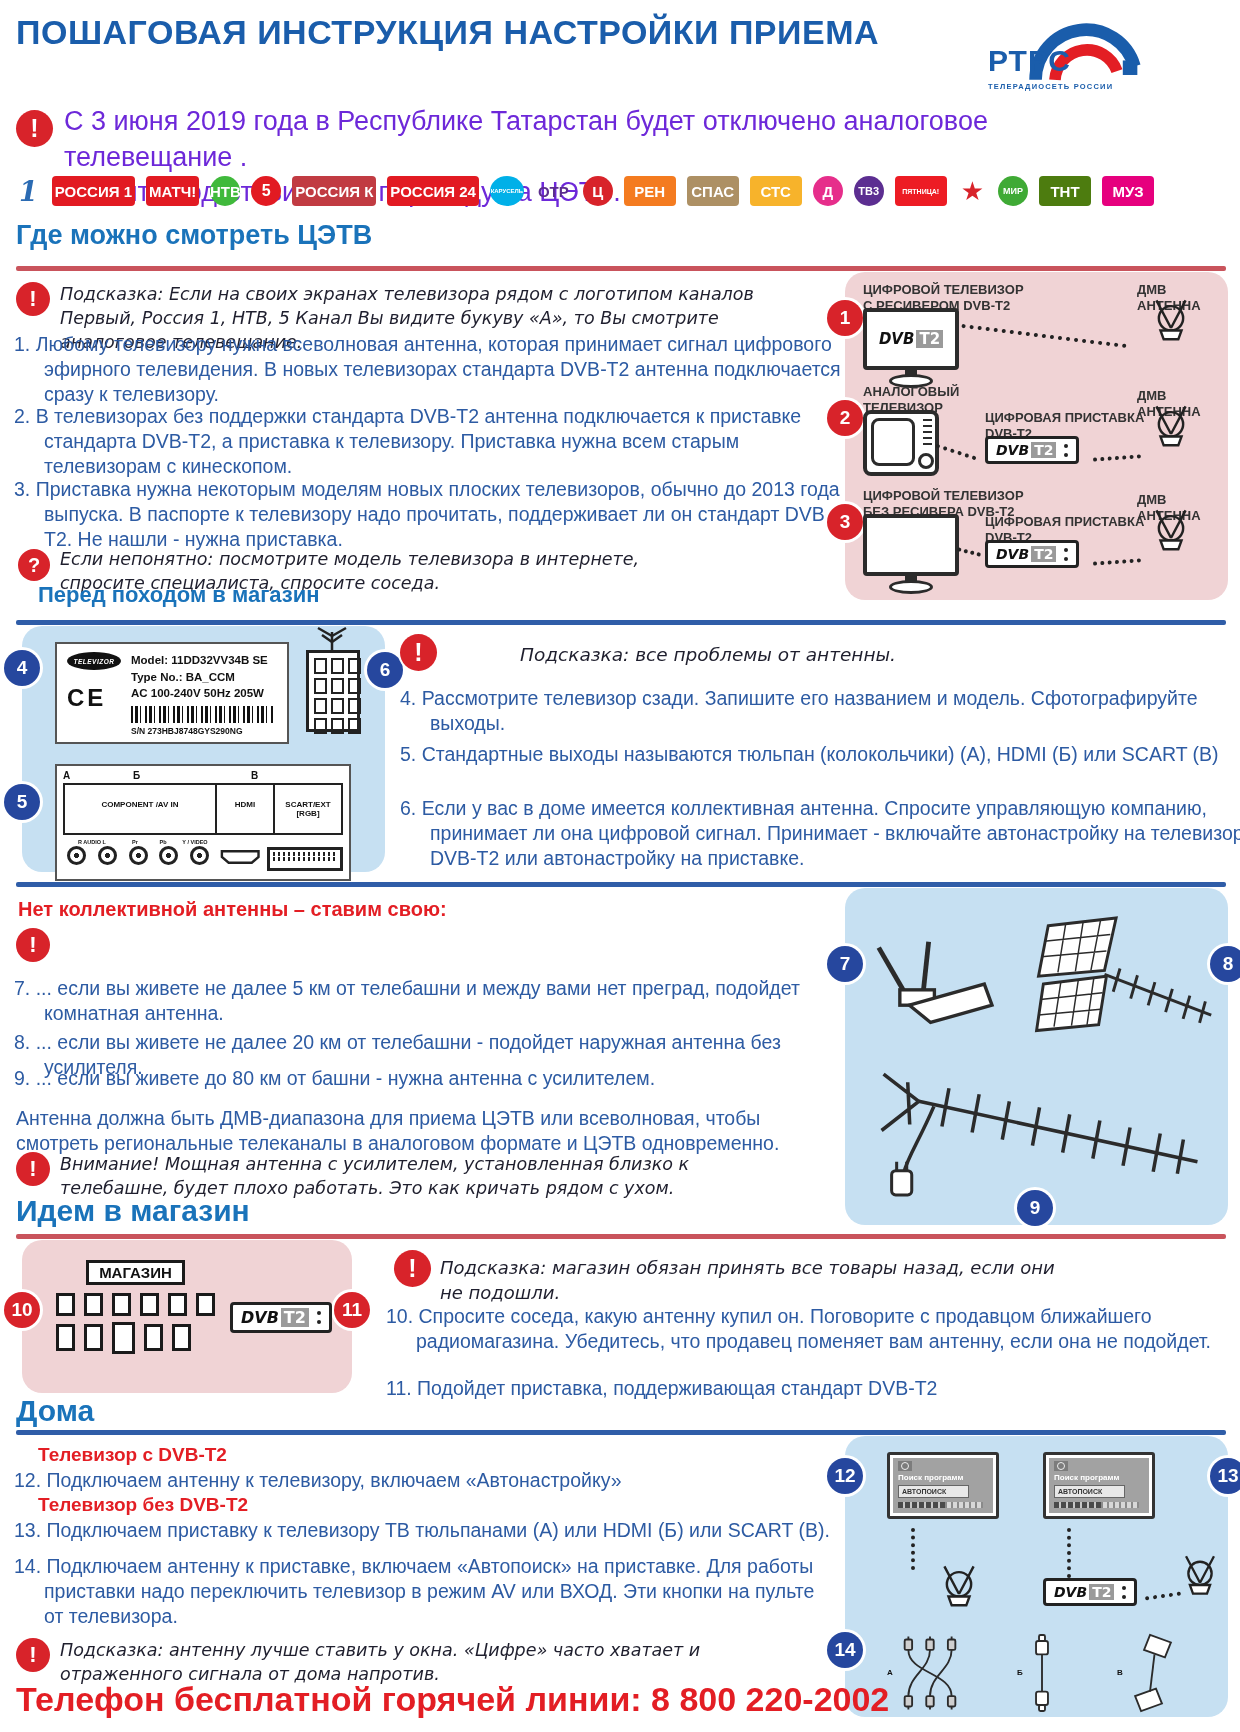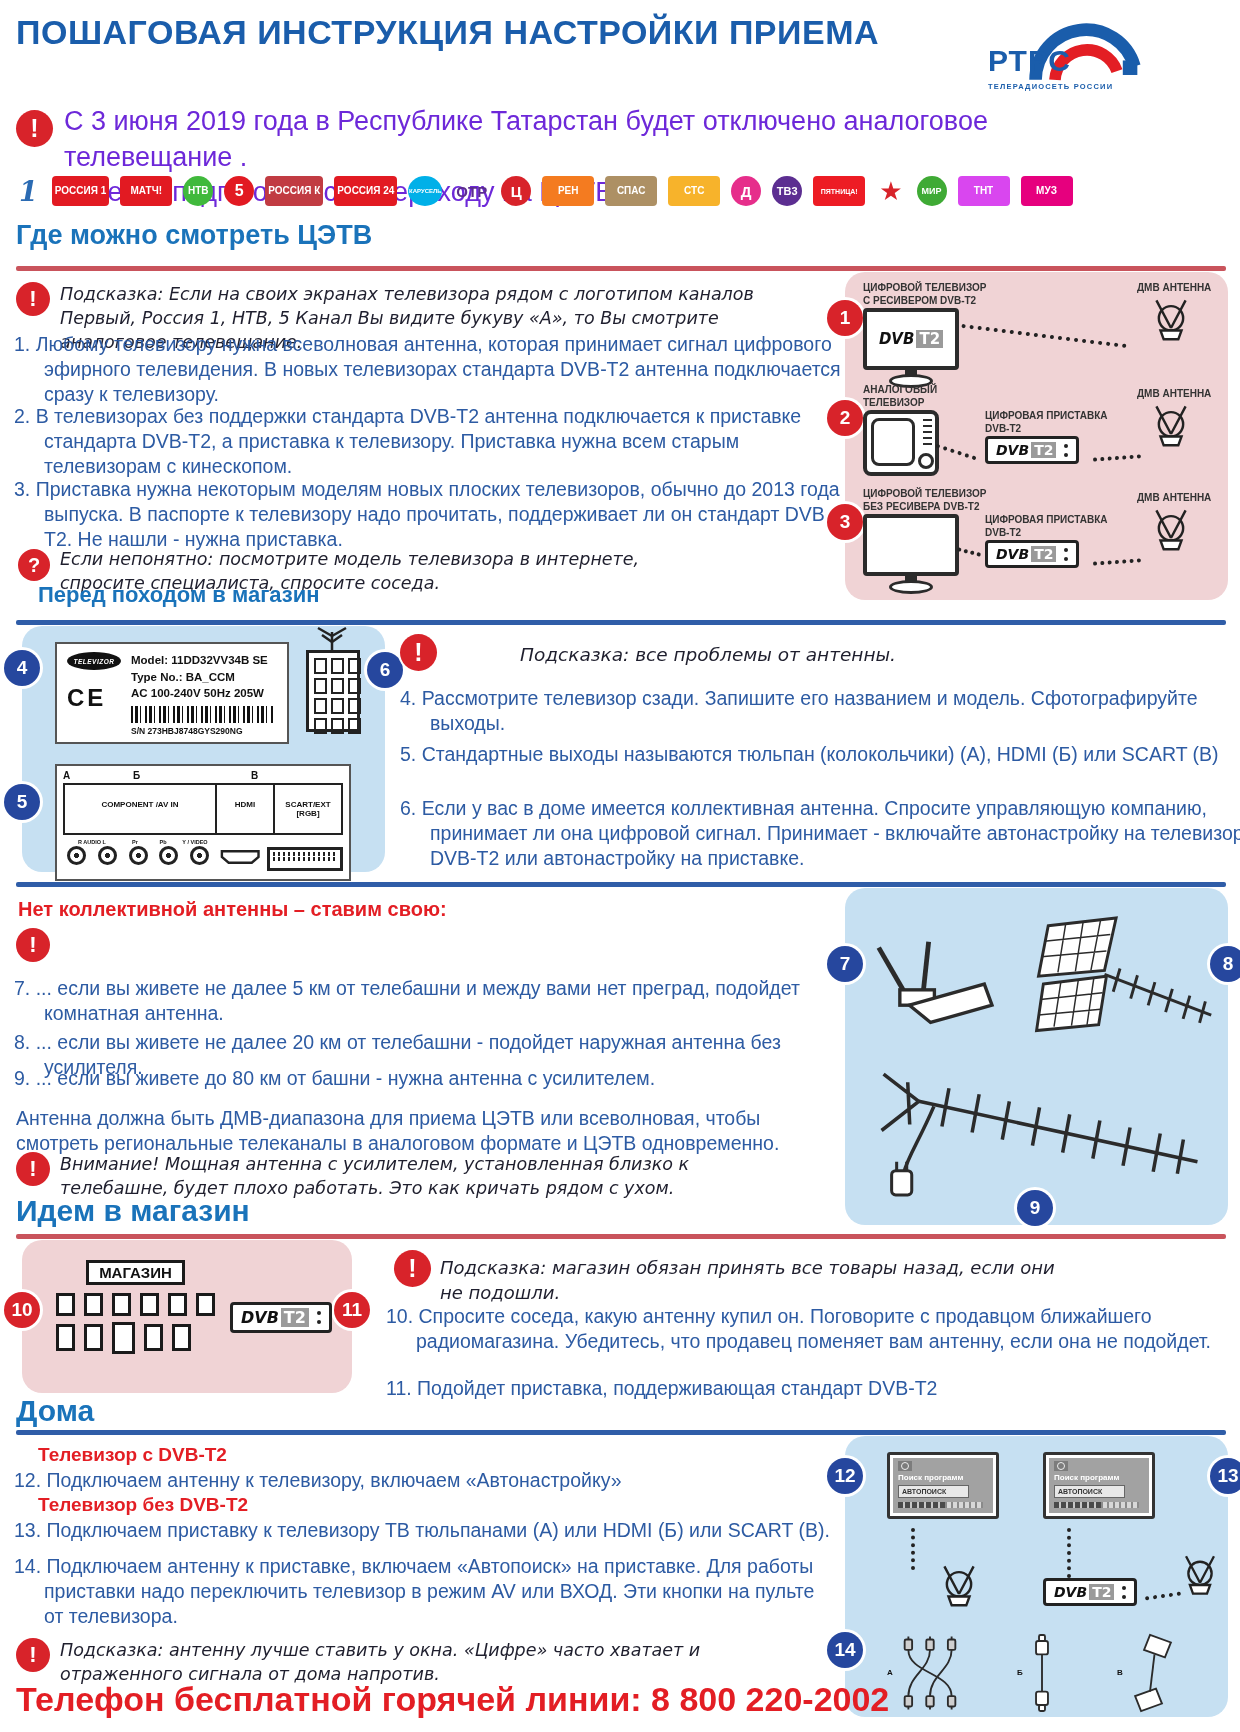--- a/index.html
+++ b/index.html
@@ -30,28 +30,28 @@
   .panel.pink{background:#f0d3d5;}
   .panel.blue{background:#c6e0f2;}
   .badge{width:36px;height:36px;border-radius:50%;display:flex;align-items:center;justify-content:center;
          color:#fff;font-weight:bold;font-size:19px;box-shadow:0 0 0 3px #fff;position:absolute;}
   .badge.red{background:#d8232a;}
   .badge.blue{background:#26479e;}
 
   
   .channels{display:flex;align-items:center;gap:11px;}
   .ch{height:30px;min-width:46px;border-radius:4px;display:flex;align-items:center;justify-content:center;
-      font-weight:bold;font-size:10px;padding:0 3px;text-align:center;line-height:1;}
+      font-weight:bold;font-size:15px;padding:0 3px;text-align:center;line-height:1;}
   .ch.circ{border-radius:50%;width:30px;min-width:30px;padding:0;}
   .ch.txt{min-width:auto;background:transparent!important;font-size:15px;}
   .ch.one{font-size:27px;font-family:"DejaVu Serif",serif;font-style:italic;}
   .ch.star{font-size:26px;}
 
   
-  .dlabel{font-size:10px;font-weight:bold;color:#333;line-height:1.25;white-space:pre-line;text-transform:uppercase;}
+  .dlabel{font-size:13px;font-weight:bold;color:#333;line-height:1.25;white-space:pre-line;text-transform:uppercase;}
 
   
   .tvflat{width:88px;height:54px;border:4px solid #2b2b2b;border-radius:4px;background:#fff;
           display:flex;align-items:center;justify-content:center;}
   .stand-neck{width:12px;height:6px;background:#2b2b2b;margin:0 auto;}
   .stand-base{width:38px;height:8px;border:3px solid #2b2b2b;border-radius:50%;background:#fff;margin:-2px auto 0;}
   .tvcrt{width:68px;height:58px;border:4px solid #2b2b2b;border-radius:8px;background:#fff;position:relative;}
   .tvcrt .scr{position:absolute;left:4px;top:4px;width:38px;height:42px;border:3px solid #2b2b2b;border-radius:8px;}
   .tvcrt .ctl{position:absolute;right:3px;top:5px;width:9px;height:30px;
               background:repeating-linear-gradient(#2b2b2b 0 2px,transparent 2px 6px);}
@@ -160,21 +160,21 @@
     <span class="ch txt" style="background: transparent; color: rgb(91, 45, 142);">ОТР</span>
     <span class="ch circ" style="font-size: 15px; background: rgb(216, 35, 42); color: rgb(255, 255, 255);">Ц</span>
     <span class="ch" style="background: rgb(244, 123, 32); color: rgb(255, 255, 255);">РЕН</span>
     <span class="ch" style="background: rgb(173, 144, 100); color: rgb(255, 255, 255);">СПАС</span>
     <span class="ch" style="background: rgb(247, 179, 43); color: rgb(255, 255, 255);">СТС</span>
     <span class="ch circ" style="font-size: 15px; background: rgb(230, 46, 139); color: rgb(255, 255, 255);">Д</span>
     <span class="ch circ" style="font-size: 11px; background: rgb(92, 46, 145); color: rgb(255, 255, 255);">ТВ3</span>
     <span class="ch" style="font-size: 7px; background: rgb(237, 28, 36); color: rgb(255, 255, 255);">ПЯТНИЦА!</span>
     <span class="ch txt star" style="background: transparent; color: rgb(216, 35, 42);">★</span>
     <span class="ch circ" style="font-size: 9px; background: rgb(63, 170, 53); color: rgb(255, 255, 255);">МИР</span>
-    <span class="ch" style="background: #d946ef; color: rgb(255, 255, 255);">ТНТ</span>
+    <span class="ch" style="background: #4d7c0f; color: rgb(255, 255, 255);">ТНТ</span>
     <span class="ch" style="background: rgb(230, 0, 126); color: rgb(255, 255, 255);">МУЗ</span>
   </div>
 
   <div class="abs sec-h" style="left:16px;top:220px;font-size:27px;">Где можно смотреть ЦЭТВ</div>
   <div class="abs rule red" style="left:16px;top:266px;width:1210px;"></div>
 
   <div class="abs tip-icon" style="left:16px;top:282px;width:34px;height:34px;font-size:22px;">
       <span>!</span>
     </div>
   <div class="abs tip-text" style="left:60px;top:282px;width:700px;">Подсказка: Если на своих экранах телевизора рядом с логотипом каналов Первый, Россия 1, НТВ, 5 Канал Вы видите букуву «А», то Вы смотрите аналоговое телевещание.</div>

